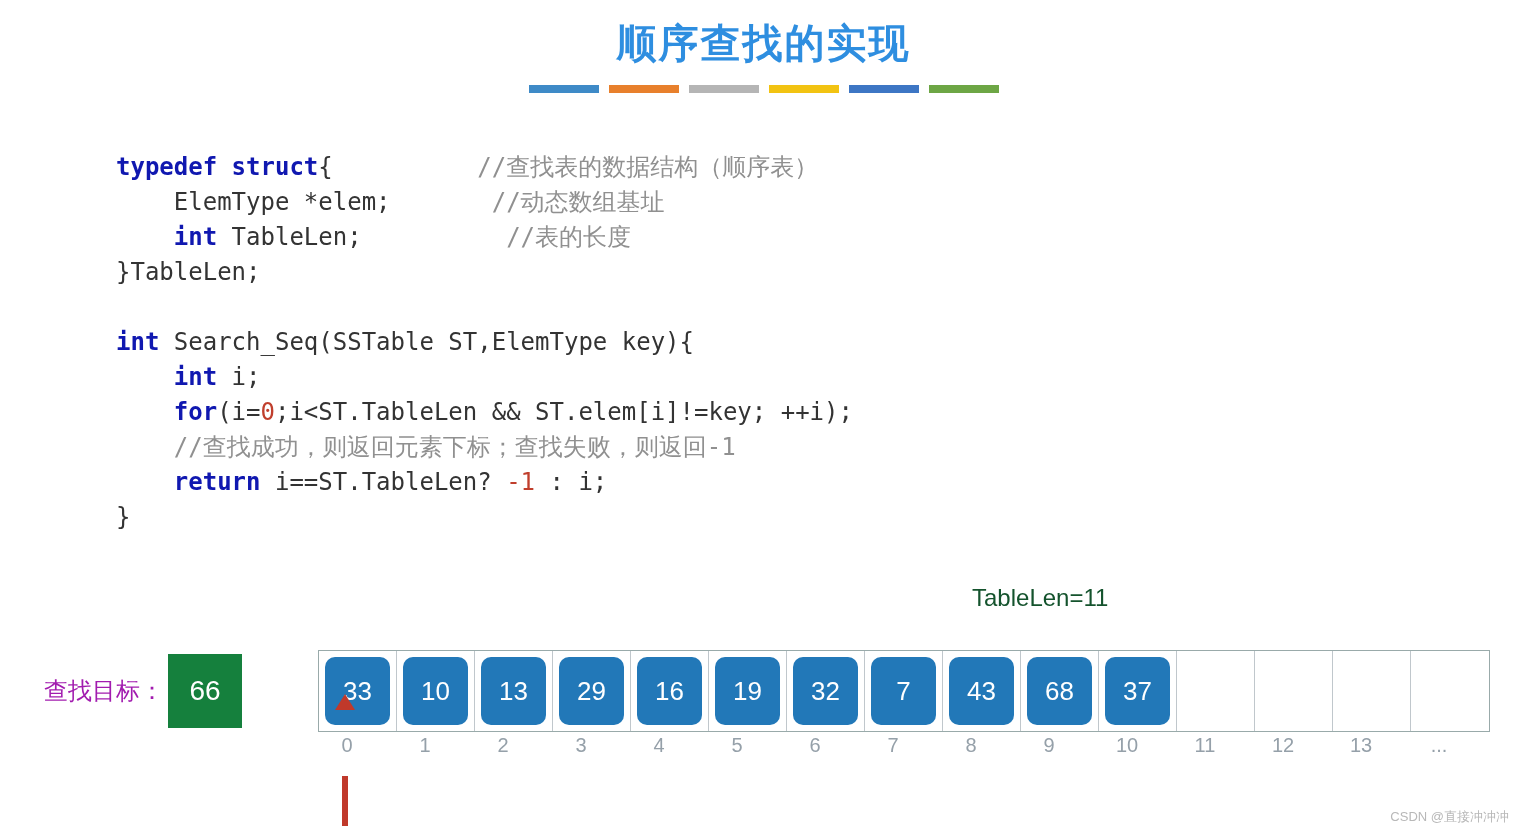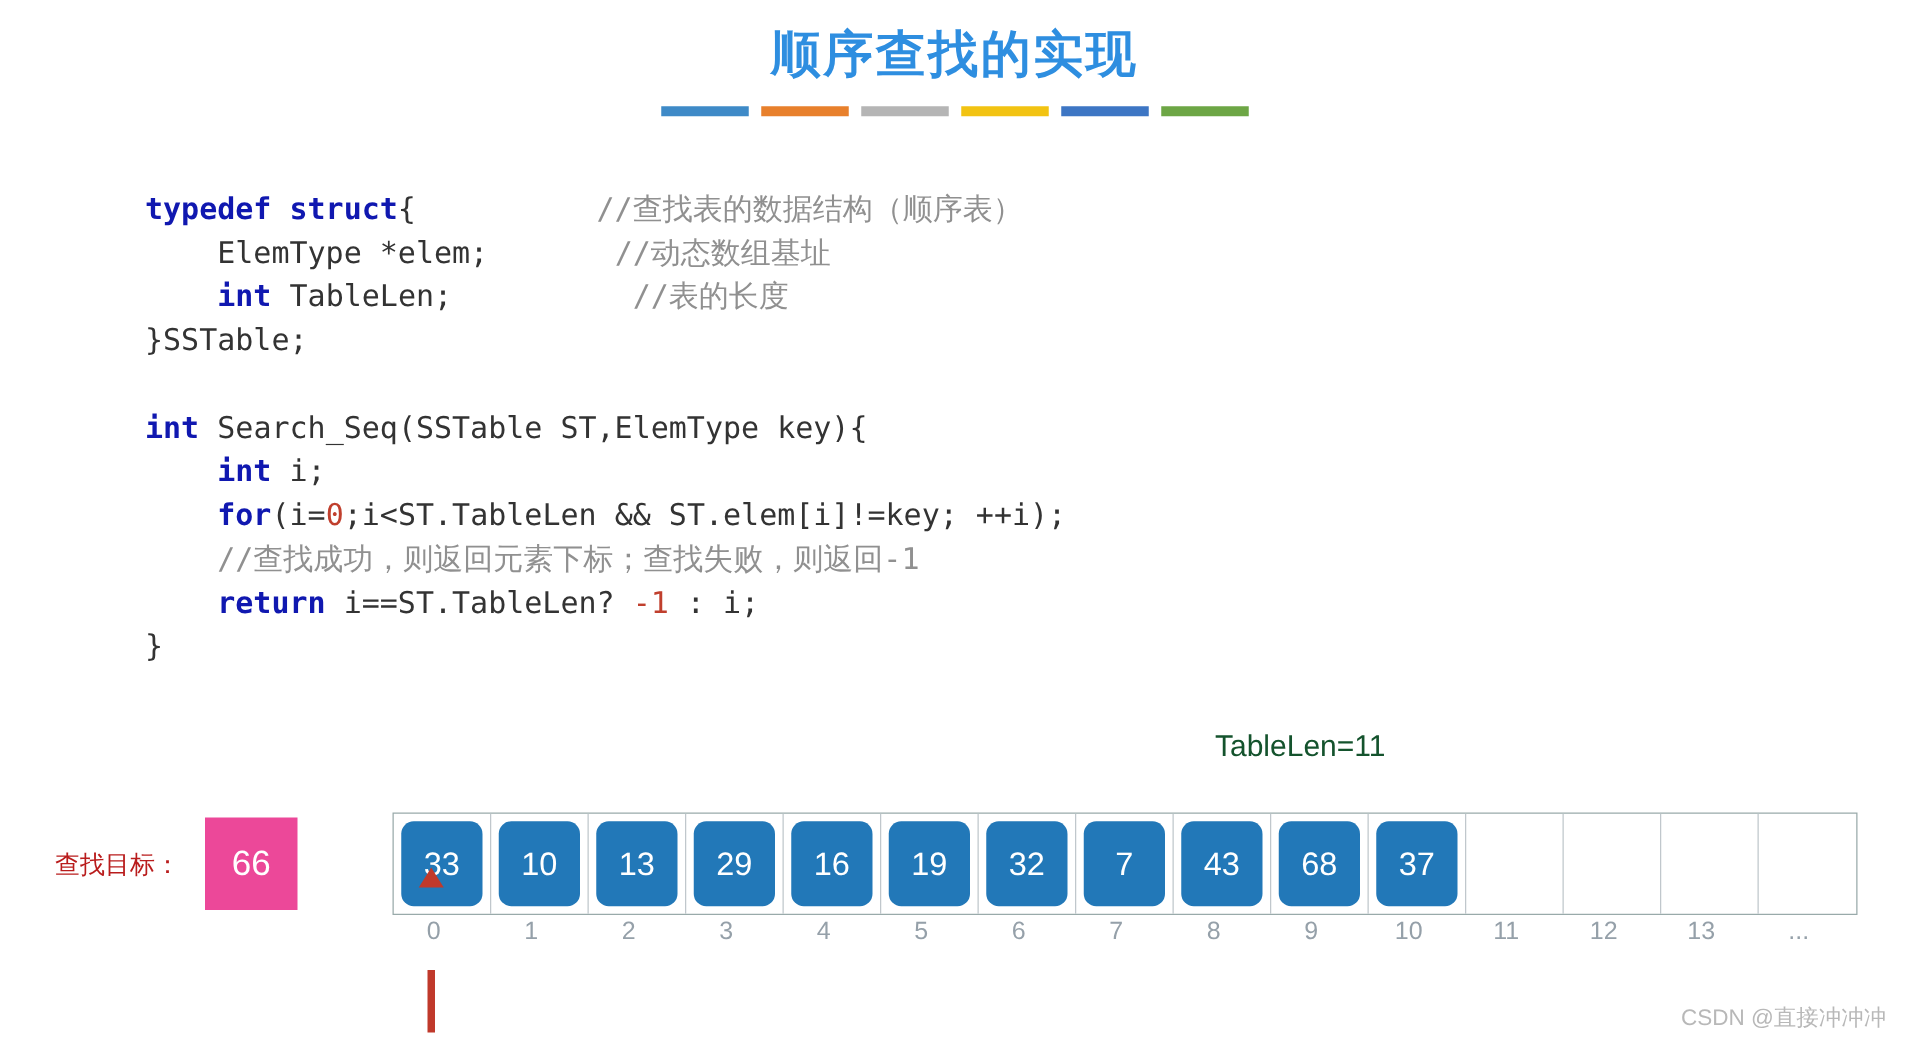--- a/index.html
+++ b/index.html
@@ -49,28 +49,28 @@
     color: #14532d;
   }
   .target-row {
     position: absolute;
     left: 44px;
     top: 650px;
     display: flex;
     align-items: center;
   }
   .target-label {
-    font-size: 20px;
-    color: #b91c1c;
-    margin-right: 20px;
+    font-size: 24px;
+    color: #a21caf;
+    margin-right: 4px;
   }
   .target-box {
     width: 74px;
     height: 74px;
-    background: #ec4899;
+    background: #15803d;
     color: #fff;
     font-size: 28px;
     display: flex;
     align-items: center;
     justify-content: center;
   }
   .array {
     margin-left: 76px;
     display: flex;
     border: 1px solid #9aa;
@@ -127,21 +127,21 @@
     border-right: 10px solid transparent;
     border-bottom: 16px solid #C0392B;
     margin: 0 auto;
     position: relative;
     top: -66px;
   }
   .watermark {
     position: absolute;
     right: 18px;
     bottom: 10px;
-    font-size: 18px;
+    font-size: 13px;
     color: #B8B8B8;
   }
 </style>
 </head>
 <body>
 
 <div class="container">
   <div class="title">顺序查找的实现</div>
 
   <div class="color-bar">
@@ -150,21 +150,21 @@
     <span style="background:#B5B5B5"></span>
     <span style="background:#F2C312"></span>
     <span style="background:#3D76C4"></span>
     <span style="background:#6DA645"></span>
   </div>
 
   <div class="code-block">
     <div class="code-row"><span class="kw">typedef struct</span><span>{</span><span>          </span><span class="comment">//查找表的数据结构（顺序表）</span></div>
     <div class="code-row"><span>    ElemType *elem;</span><span>       </span><span class="comment">//动态数组基址</span></div>
     <div class="code-row"><span class="kw">    int</span><span> TableLen;</span><span>          </span><span class="comment">//表的长度</span></div>
-    <div class="code-row"><span>}SSTable;</span></div>
+    <div class="code-row"><span>}TableLen;</span></div>
     <div class="code-row">&nbsp;</div>
     <div class="code-row"><span class="kw">int</span><span> Search_Seq(SSTable ST,ElemType key){</span></div>
     <div class="code-row"><span class="kw">    int</span><span> i;</span></div>
     <div class="code-row"><span class="kw">    for</span><span>(i=</span><span class="num">0</span><span>;i&lt;ST.TableLen &amp;&amp; ST.elem[i]!=key; ++i);</span></div>
     <div class="code-row"><span class="comment">    //查找成功，则返回元素下标；查找失败，则返回-1</span></div>
     <div class="code-row"><span class="kw">    return</span><span> i==ST.TableLen? </span><span class="num">-1</span><span> : i;</span></div>
     <div class="code-row"><span>}</span></div>
   </div>
 
   <div class="tablelen-label">TableLen=11</div>

